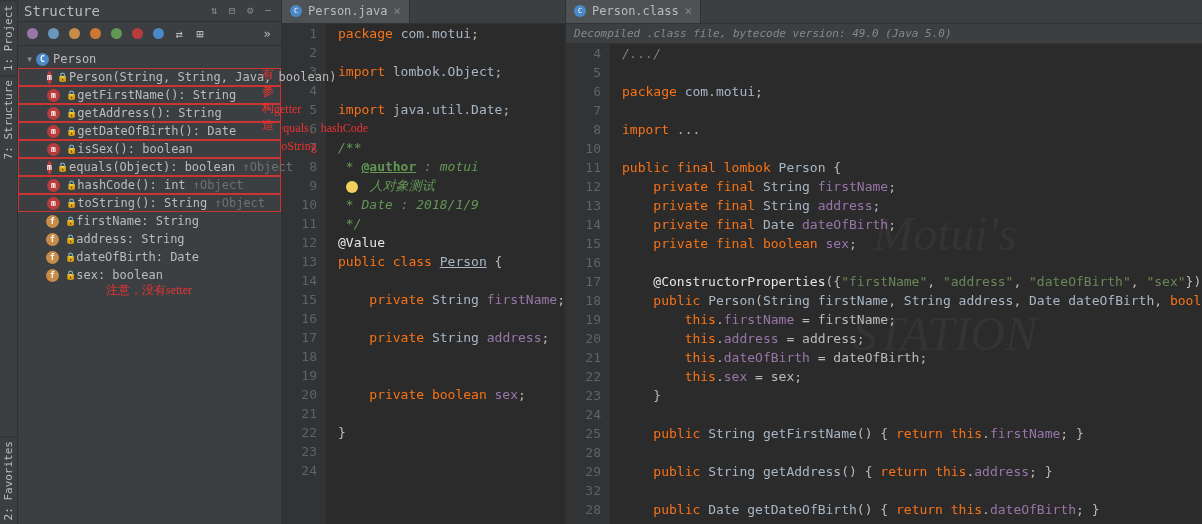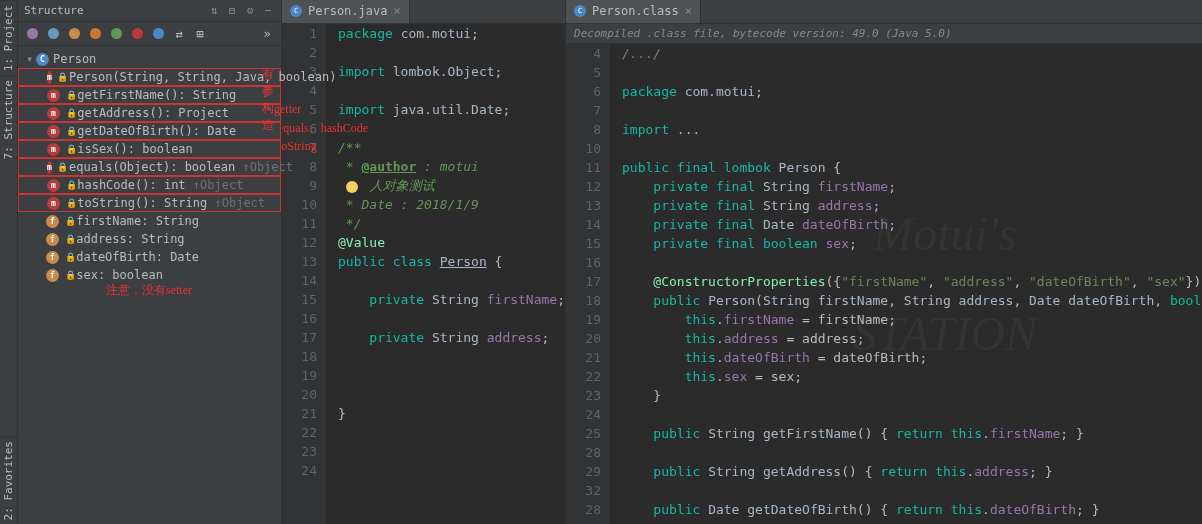--- a/index.html
+++ b/index.html
@@ -2,21 +2,21 @@
 <html><head>
 <meta charset="utf-8">
 <style>
 * { margin:0; padding:0; box-sizing:border-box; }
 body { font-family: "Segoe UI", Consolas, monospace; font-size:12px; background:#2b2b2b; color:#bbb; overflow:hidden; width:1202px; height:524px; }
 .root { display:flex; height:524px; }
 .leftbar { width:20px; background:#3c3f41; border-right:1px solid #323232; display:flex; flex-direction:column; }
 .leftbar-item { writing-mode:vertical-rl; transform:rotate(180deg); font-size:11px; color:#bbb; padding:4px 2px; cursor:pointer; border-bottom:1px solid #323232; }
 .structure-panel { width:264px; background:#3c3f41; display:flex; flex-direction:column; border-right:1px solid #323232; }
 .structure-header { height:22px; display:flex; align-items:center; justify-content:space-between; padding:0 6px; border-bottom:1px solid #323232; }
-.structure-title { font-size:11px; color:#bbb; }
+.structure-title { font-size:14px; color:#bbb; }
 .header-icons { display:flex; gap:4px; }
 .header-icons span { width:14px; height:14px; color:#888; cursor:pointer; font-size:11px; text-align:center; }
 .toolbar { height:24px; display:flex; align-items:center; gap:1px; padding:2px 4px; border-bottom:1px solid #323232; }
 .tb-btn { width:20px; height:20px; display:flex; align-items:center; justify-content:center; cursor:pointer; border-radius:2px; }
 .tb-circle { width:11px; height:11px; border-radius:50%; }
 .tree { padding:4px 0; position:relative; }
 .tree-row { display:flex; align-items:center; height:18px; padding-left:8px; cursor:pointer; white-space:nowrap; font-size:12px; }
 .expand-icon { width:10px; color:#888; display:inline-block; }
 .class-icon, .m-icon, .f-icon { width:13px; height:13px; border-radius:50%; display:inline-flex; align-items:center; justify-content:center; font-size:8px; font-weight:bold; margin-right:4px; }
 .class-icon { background:#4a88c7; color:#fff; }
@@ -33,23 +33,23 @@
 .tab { height:24px; display:flex; align-items:center; padding:0 8px; background:#515658; color:#bbb; font-size:12px; gap:6px; border-right:1px solid #323232; cursor:pointer; }
 .tab.active { background:#4e5254; }
 .tab-icon { width:12px; height:12px; border-radius:50%; background:#4a88c7; display:inline-flex; align-items:center; justify-content:center; font-size:7px; color:#fff; }
 .close-x { color:#888; cursor:pointer; }
 .decompile-bar { height:20px; background:#3c3f41; border-bottom:1px solid #323232; display:flex; align-items:center; padding:0 8px; font-size:11px; color:#888; font-style:italic; }
 .code-area { flex:1; display:flex; overflow:hidden; font-family:Consolas,monospace; font-size:13px; line-height:19px; }
 .gutter { width:44px; background:#313335; text-align:right; padding-right:8px; color:#606366; user-select:none; border-right:1px solid #323232; }
 .gutter div { height:19px; }
 .code { flex:1; padding-left:12px; position:relative; }
 .code-line { height:19px; white-space:pre; }
-.kw { color:#14b8a6; }
+.kw { color:#f97316; }
 .str { color:#6a8759; }
-.ann { color:#86efac; }
+.ann { color:#e5e5e5; }
 .com { color:#808080; font-style:italic; }
 .doc { color:#629755; font-style:italic; }
 .doc-tag { color:#629755; font-weight:bold; text-decoration:underline; }
 .ident { color:#a9b7c6; }
 .field { color:#9876aa; }
 .cls-u { color:#a9b7c6; text-decoration:underline; }
 .bulb { display:inline-flex; width:12px; height:12px; background:#f0d060; border-radius:50%; margin-right:4px; vertical-align:middle; }
 .watermark { position:absolute; font-family:cursive; font-size:48px; color:rgba(200,200,200,0.06); font-style:italic; pointer-events:none; text-align:center; width:100%; }
 </style>
 </head>
@@ -113,21 +113,21 @@
             <span class="tree-label">Person(String, String, Java, boolean)</span>
           </div>
           <div class="tree-row boxed" style="padding-left: 28px;">
             <span class="m-icon">m</span>
             <span class="lock-icon">🔒</span> 
             <span class="tree-label">getFirstName(): String</span>
           </div>
           <div class="tree-row boxed" style="padding-left: 28px;">
             <span class="m-icon">m</span>
             <span class="lock-icon">🔒</span> 
-            <span class="tree-label">getAddress(): Project</span>
+            <span class="tree-label">getAddress(): String</span>
           </div>
           <div class="tree-row boxed" style="padding-left: 28px;">
             <span class="m-icon">m</span>
             <span class="lock-icon">🔒</span> 
             <span class="tree-label">getDateOfBirth(): Date</span>
           </div>
           <div class="tree-row boxed" style="padding-left: 28px;">
             <span class="m-icon">m</span>
             <span class="lock-icon">🔒</span> 
             <span class="tree-label">isSex(): boolean</span>
@@ -225,20 +225,21 @@
             <div class="code-line"><span class="doc"> * Date : 2018/1/9</span></div>
             <div class="code-line"><span class="doc"> */</span></div>
             <div class="code-line"><span class="ann">@Value</span></div>
             <div class="code-line"><span class="kw">public class</span> <span class="cls-u">Person</span> {</div>
             <div class="code-line"></div>
             <div class="code-line">    <span class="kw">private</span> <span class="ident">String</span> <span class="field">firstName</span>;</div>
             <div class="code-line"></div>
             <div class="code-line">    <span class="kw">private</span> <span class="ident">String</span> <span class="field">address</span>;</div>
             <div class="code-line"></div>
             <div class="code-line"></div>
+            <div class="code-line">    <span class="kw">private boolean</span> <span class="field">sex</span>;</div>
             <div class="code-line"></div>
             <div class="code-line">}</div>
             <div class="code-line"></div>
           </div>
       </div>
     </div>
 
     <div class="editor">
       <div class="tab-bar">
         <div class="tab active">

